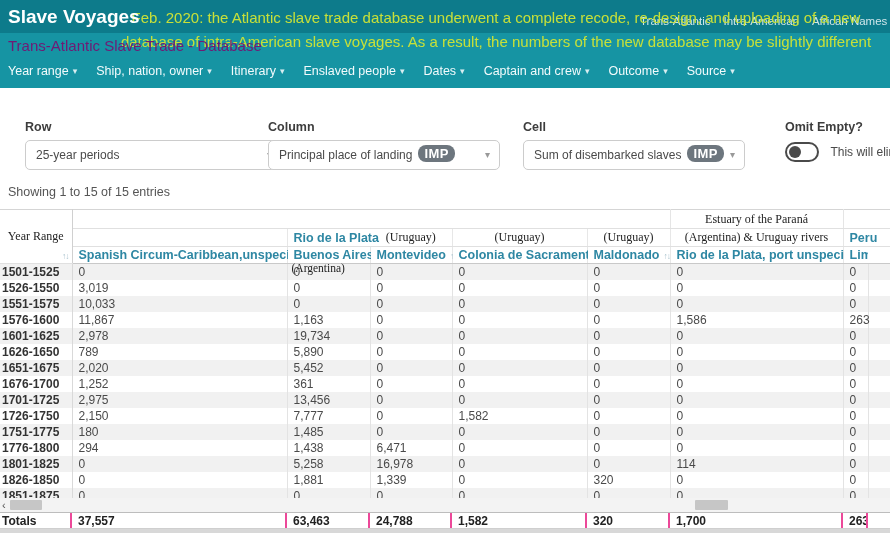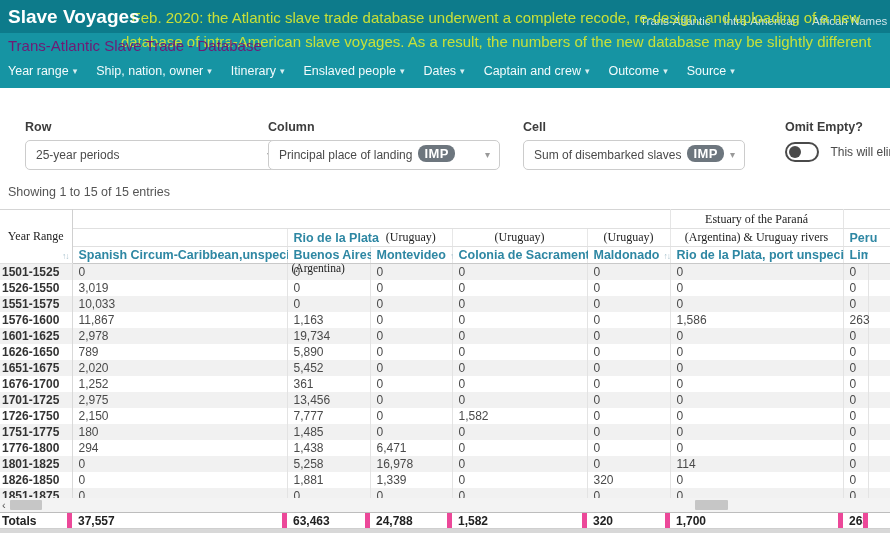--- a/index.html
+++ b/index.html
@@ -87,21 +87,21 @@
   .hscroll .arrow { position:absolute; left:2px; top:0px; font-size:11px; color:#555; line-height:14px; }
   .hscroll .thumb { position:absolute; top:2px; height:10px; background:#c6c6c6; border-radius:1px; }
   .thumb1 { left:10px; width:32px; }
   .thumb2 { left:695px; width:33px; }
 
   
   .totals { position:absolute; left:0; top:512px; width:890px; height:17px; display:grid;
             grid-template-columns:72px 215px 83px 82px 135px 83px 173px 25px 22px;
             border-top:1px solid #bdbdbd; border-bottom:1px solid #cfcfcf; background:#fff; }
   .totals span { font-size:12px; font-weight:700; color:#222; line-height:16px; padding-left:6px;
-                 border-right:5px solid #ec4899; overflow:hidden; }
+                 border-right:2px solid #ec4899; overflow:hidden; }
   .totals span:first-child { padding-left:2px; }
   .totals span:last-child { border-right:none; }
 
   .bottom-strip { position:absolute; left:0; top:529px; width:890px; height:4px; background:#d8d8d8; }
 </style>
 </head>
 <body>
 
 <div class="page">
 

